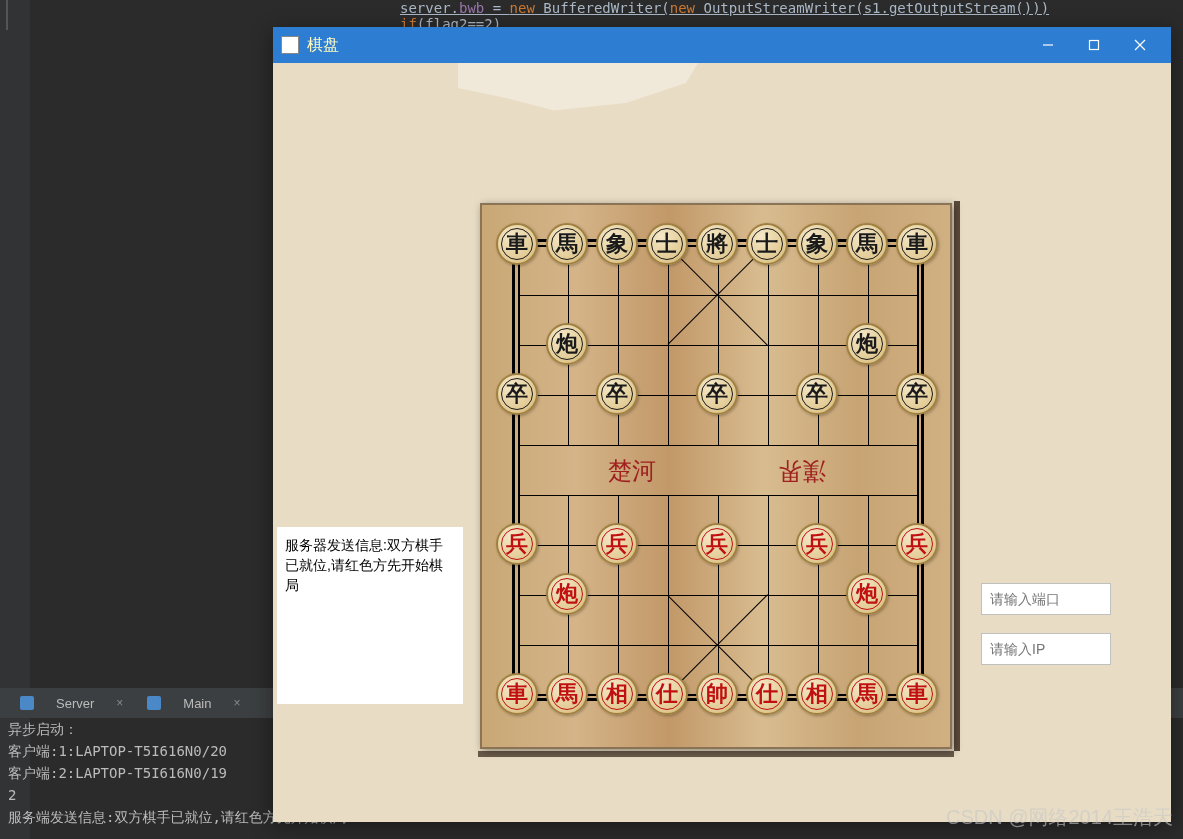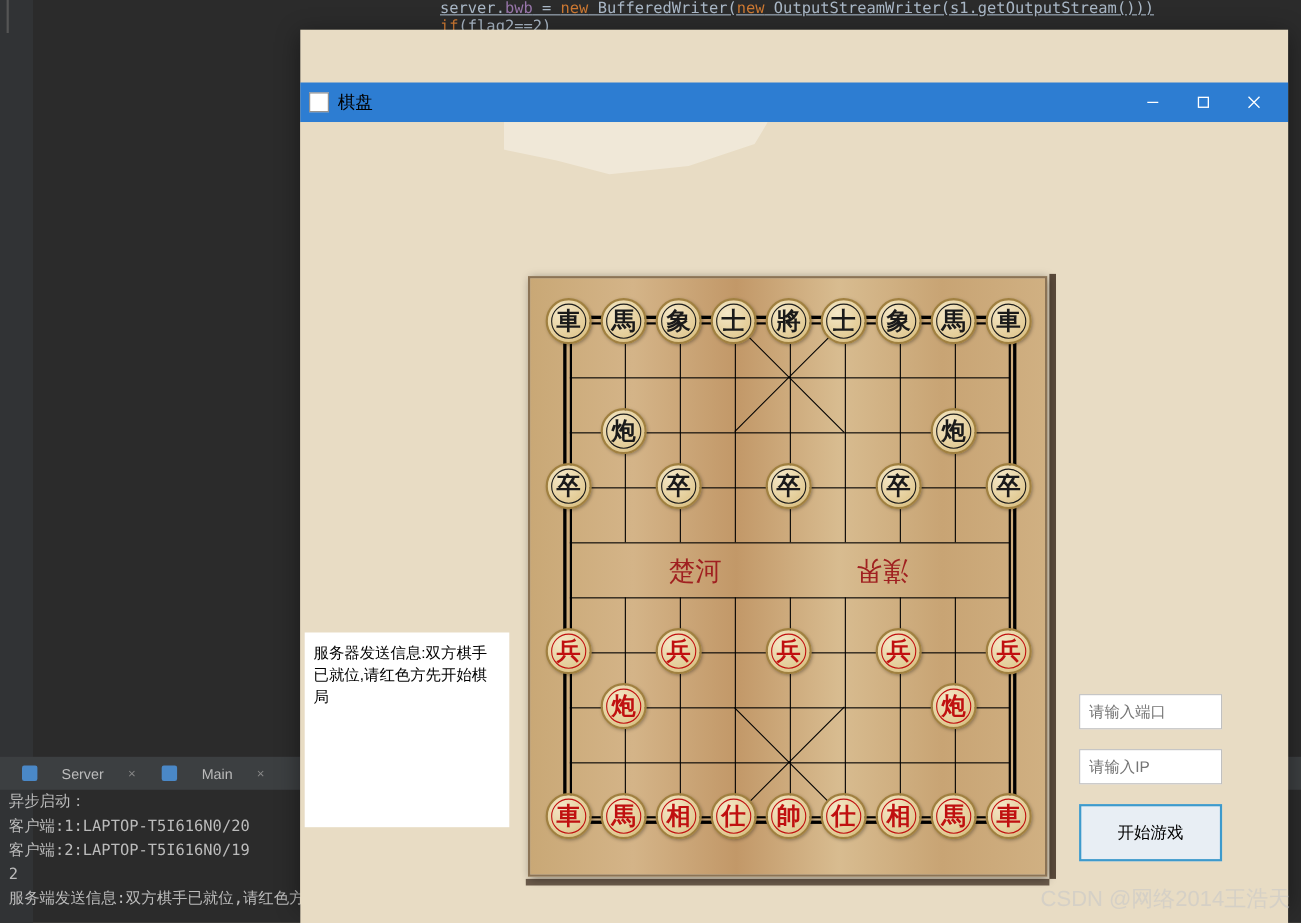--- a/index.html
+++ b/index.html
@@ -10,21 +10,21 @@
 .code-bg .fld { color:#9876aa; }
 
 .tabs { position:absolute; top:688px; left:0; right:0; height:30px; background:#3c3f41; display:flex; align-items:center; padding-left:8px; }
 .tab { color:#bbb; font-size:13px; padding:4px 12px; display:flex; align-items:center; gap:22px; cursor:pointer;justify-content:flex-end; }
 .tab-close { color:#888; font-size:12px; }
 .tab-icon { width:14px; height:14px; background:#4a88c7; border-radius:2px; }
 
 .console { position:absolute; top:718px; left:8px; color:#bbb; font-family:Consolas,monospace; font-size:14px; line-height:22px; white-space:pre; }
 
 .window { position:absolute; top:27px; left:273px; width:898px; height:795px; background:#e8dcc4; box-shadow:0 4px 20px rgba(0,0,0,0.4); }
-.titlebar { height:36px; background:#2d7dd2; display:flex; align-items:center; padding:0 8px; color:#000000;margin-top:48px; }
+.titlebar { height:36px; background:#2d7dd2; display:flex; align-items:center; padding:0 8px; color:#fef9c3; }
 .title-icon { width:18px; height:18px; background:#fff; border:1px solid #888; margin-right:8px; }
 .title-btns { margin-left:auto; display:flex; }
 .title-btn { width:46px; height:36px; display:flex; align-items:center; justify-content:center; cursor:pointer; }
 .title-btn svg { width:12px; height:12px; }
 
 .content { position:relative; height:759px; background:#e8dcc4; }
 .paper-top { position:absolute; top:0; left:185px; width:240px; height:50px; background:#f0e8d8; clip-path:polygon(0 0,100% 0,95% 40%,70% 80%,40% 95%,20% 70%,0 50%); }
 
 .msgbox { position:absolute; top:464px; left:4px; width:186px; height:177px; background:#fff; padding:8px; font-size:14px; color:#000; line-height:20px; }
 
@@ -278,18 +278,17 @@
               <div class="ring"></div>
               <span>車</span>
             </div>
           </div>
       </div>
     </div>
 
     <div class="ctrl">
       <input type="text" placeholder="请输入端口" style="">
       <input type="text" placeholder="请输入IP" style="">
-      <button>开始游戏</button>
     </div>
   </div>
 </div>
 
 <div class="watermark">CSDN @网络2014王浩天</div>
 
 </body></html>

